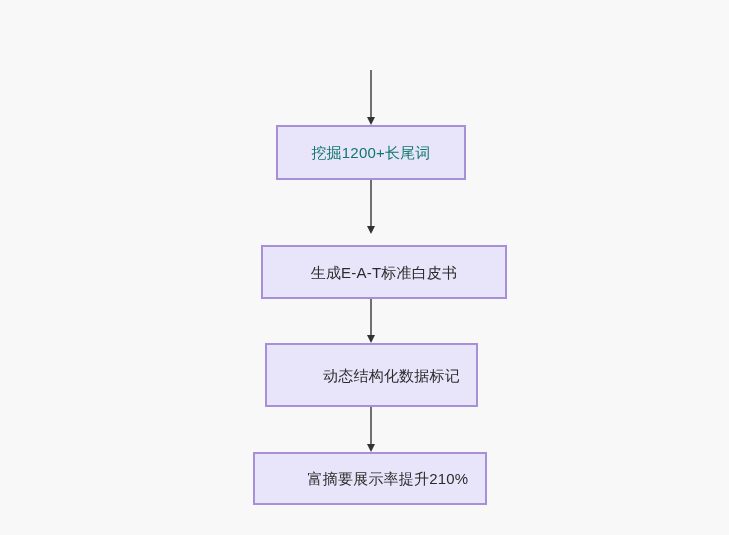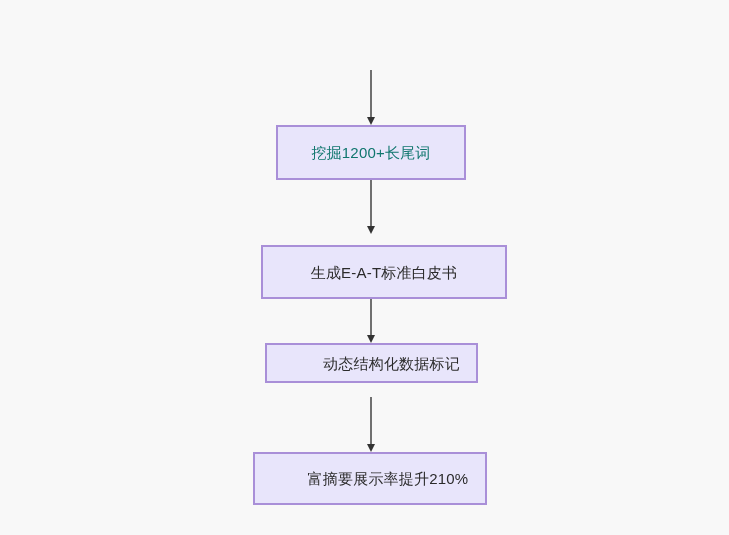--- a/index.html
+++ b/index.html
@@ -68,15 +68,15 @@
     <div class="edge" style="left: 370px; top: 288px; width: 2px; height: 55px;">
       <div class="edge-line" style="height: 48px; background: rgb(112, 112, 112);"></div>
       <div class="edge-head" style="top: 47px; border-top-color: rgb(51, 51, 51);"></div>
     </div>
     <div class="edge" style="left: 370px; top: 397px; width: 2px; height: 55px;">
       <div class="edge-line" style="height: 48px; background: rgb(112, 112, 112);"></div>
       <div class="edge-head" style="top: 47px; border-top-color: rgb(51, 51, 51);"></div>
     </div>
     <div class="node" style="left: 276px; top: 125px; width: 190px; height: 55px; background: rgb(232, 229, 251); border-color: rgb(169, 143, 216); color: #0f766e;">挖掘1200+长尾词</div>
     <div class="node" style="left: 261px; top: 234px; width: 246px; height: 54px; background: rgb(232, 229, 251); border-color: rgb(169, 143, 216); color: rgb(43, 43, 43); margin-top: 11px;">生成E-A-T标准白皮书</div>
-    <div class="node" style="left: 265px; top: 343px; width: 213px; height: 40px; background: rgb(232, 229, 251); border-color: rgb(169, 143, 216); color: rgb(43, 43, 43); padding-left: 40px;">动态结构化数据标记</div>
+    <div class="node" style="left: 265px; top: 343px; width: 213px; height: 64px; background: rgb(232, 229, 251); border-color: rgb(169, 143, 216); color: rgb(43, 43, 43); padding-left: 40px;">动态结构化数据标记</div>
     <div class="node" style="left: 253px; top: 452px; width: 234px; height: 53px; background: rgb(232, 229, 251); border-color: rgb(169, 143, 216); color: rgb(43, 43, 43); padding-left: 36px;">富摘要展示率提升210%</div>
   </div>
 
 </body></html>

